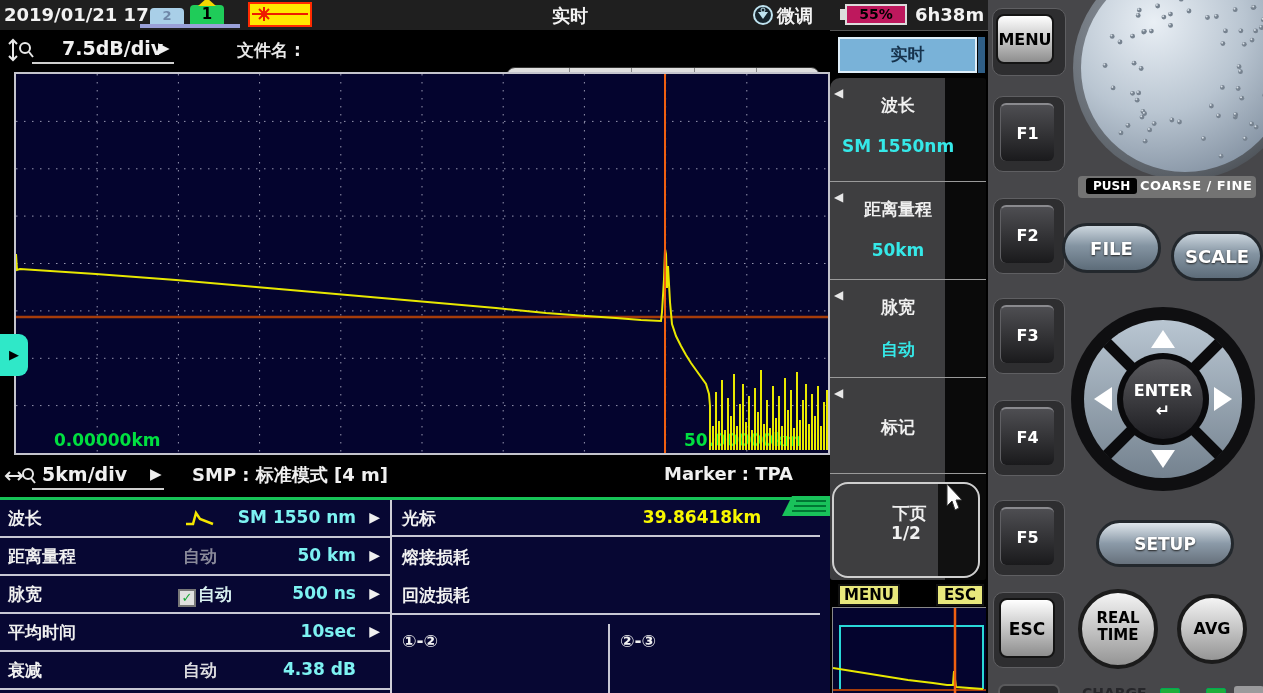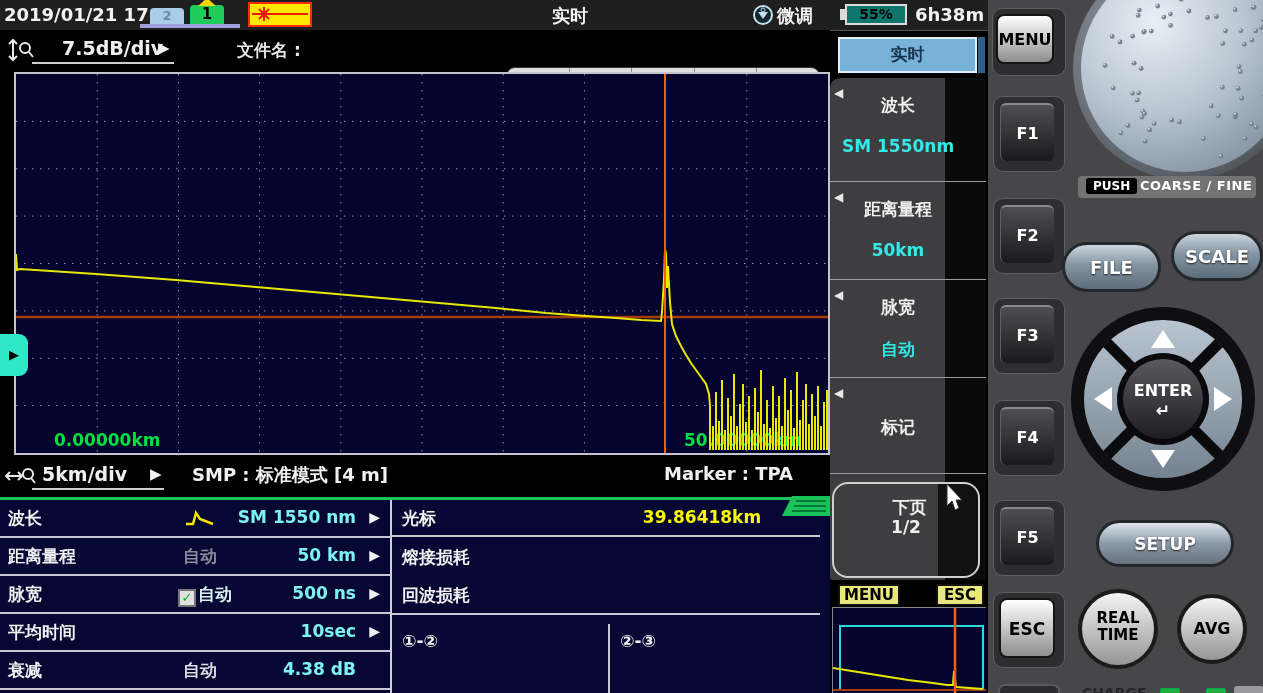--- a/index.html
+++ b/index.html
@@ -6,21 +6,21 @@
   body{width:1263px;height:693px;position:relative;overflow:hidden;
        font-family:"DejaVu Sans","Liberation Sans",sans-serif;}
   .abs{position:absolute;}
   
   #lcd{left:0;top:0;width:988px;height:693px;background:#000;}
   #status-bar{left:0;top:0;width:988px;height:30px;background:#1f1f1f;border-bottom:1px solid #555;}
   #status-bar .txt{color:#f2f2f2;font-size:18px;font-weight:bold;top:4px;white-space:nowrap;}
   .trace-tab{border-radius:4px 4px 0 0;text-align:center;font-weight:bold;}
   #tab-base{left:140px;top:24px;width:100px;height:4px;background:#9aa0d8;}
   #laser-box{left:248px;top:2px;width:64px;height:25px;background:#ffe800;border:2px solid #ff2a00;box-sizing:border-box;}
-  #battery{left:845px;top:4px;width:62px;height:21px;background:#0f766e;border:2px solid #dcdcdc;box-sizing:border-box;
+  #battery{left:845px;top:4px;width:62px;height:21px;background:#be185d;border:2px solid #dcdcdc;box-sizing:border-box;
            color:#000;font-size:14px;font-weight:bold;text-align:center;line-height:17px;}
   #battery-nub{left:840px;top:9px;width:5px;height:11px;background:#dcdcdc;}
   
   #toolbar{left:0;top:30px;width:830px;height:42px;background:#000;}
   .scale-txt{color:#f0f0f0;font-size:19px;font-weight:bold;}
   .underline{height:2px;background:#cfcfcf;}
   .warrow{color:#f0f0f0;font-size:15px;}
   #trace-tabs{left:506px;top:37px;width:314px;height:33px;background:#dedede;border:1px solid #333;
               border-radius:9px;display:flex;box-sizing:border-box;}
   #trace-tabs .cell{flex:1;text-align:center;line-height:30px;font-size:17px;color:#222;font-weight:bold;
@@ -192,21 +192,21 @@
         <div class="mlabel" style="top: 16px;">脉宽</div>
         <div class="mvalue" style="top: 58px;">自动</div>
       </div>
       <div class="menu-item" style="top: 300px; height: 96px;">
         <div class="marrow">◀</div>
         <div class="mlabel" style="top: 38px;">标记</div>
         <div class="mvalue" style="top: 58px;"></div>
       </div>
     </div>
   <div id="next-page-btn" class="abs">
-    <div style="margin-top:12px;padding-left:7px;">下页</div>
+    <div style="margin-top:18px;padding-left:7px;">下页</div>
     <div style="margin-top:-2px;text-align:center;">1/2</div>
   </div>
   <div class="abs yellow-label" style="left:838px;top:584px;width:62px;height:22px;">MENU</div>
   <div class="abs yellow-label" style="left:936px;top:584px;width:48px;height:22px;">ESC</div>
 
   <div class="abs" style="left:832px;top:607px;width:154px;height:86px;border-left:1px solid #888;border-top:1px solid #888;box-sizing:border-box;">
     <svg id="minimap-svg" width="153" height="85" viewBox="0 0 153 85">
         <rect x="0" y="0" width="153" height="85" fill="#04042e"></rect>
         <rect x="7" y="18" width="143" height="64" fill="none" stroke="#29d8d8" stroke-width="2"></rect>
         <line x1="0" y1="82" x2="153" y2="82" stroke="#a63c0a" stroke-width="2"></line>
@@ -457,21 +457,21 @@
   <div class="fkey" style="left:12px;top:507px;">F5</div>
 
   <div class="recess" style="left:5px;top:592px;"></div>
   <div class="silver-btn" style="left:11px;top:598px;width:56px;height:60px;font-size:17px;line-height:58px;">ESC</div>
 
   <div id="push-row" class="abs" style="left:90px;top:176px;">
     <span id="push-chip" class="abs">PUSH</span>
     <span id="coarse-fine" class="abs">COARSE / FINE</span>
   </div>
 
-  <div class="pill" style="left:74px;top:242px;width:99px;height:50px;font-size:18px;line-height:46px;">FILE</div>
+  <div class="pill" style="left:74px;top:223px;width:99px;height:50px;font-size:18px;line-height:46px;">FILE</div>
   <div class="pill" style="left:183px;top:231px;width:92px;height:50px;font-size:18px;line-height:46px;">SCALE</div>
 
   <svg class="abs" style="left:83px;top:306px;" width="184" height="186" viewBox="0 0 184 186">
     <defs>
       <linearGradient id="steel" x1="0" y1="0" x2="0" y2="1">
         <stop offset="0" stop-color="#b9c6d2"></stop>
           <stop offset="1" stop-color="#74828f"></stop>
       </linearGradient>
       <linearGradient id="centerg" x1="0" y1="0" x2="0" y2="1">
         <stop offset="0" stop-color="#5a5a5e"></stop>

